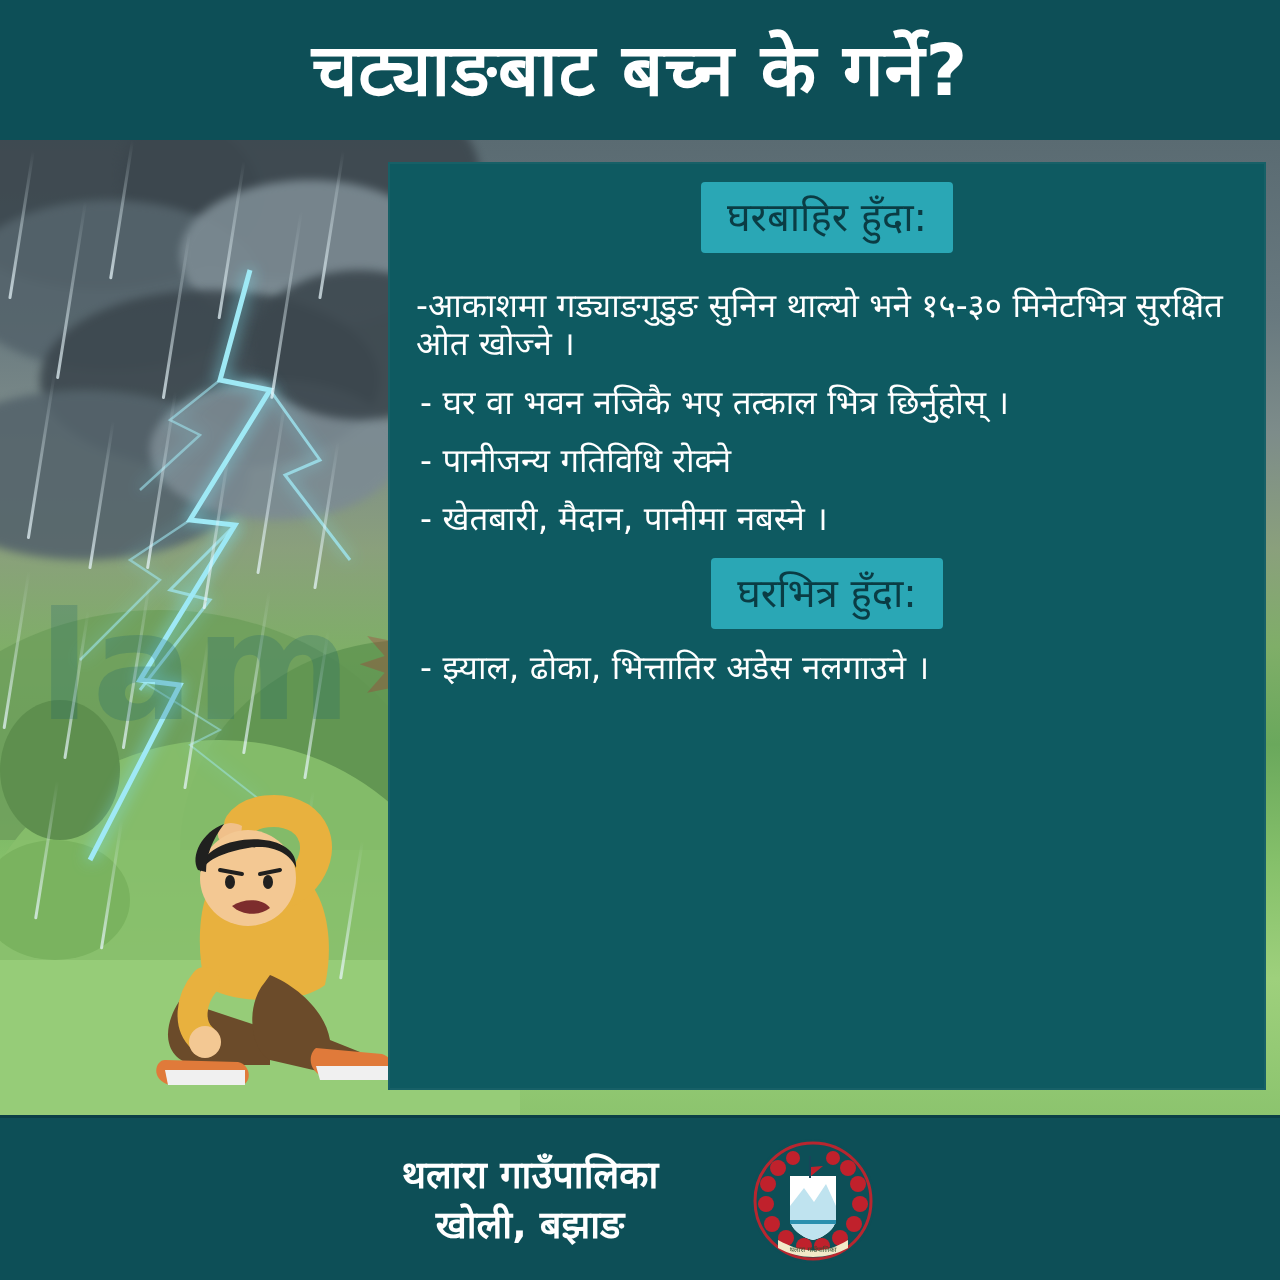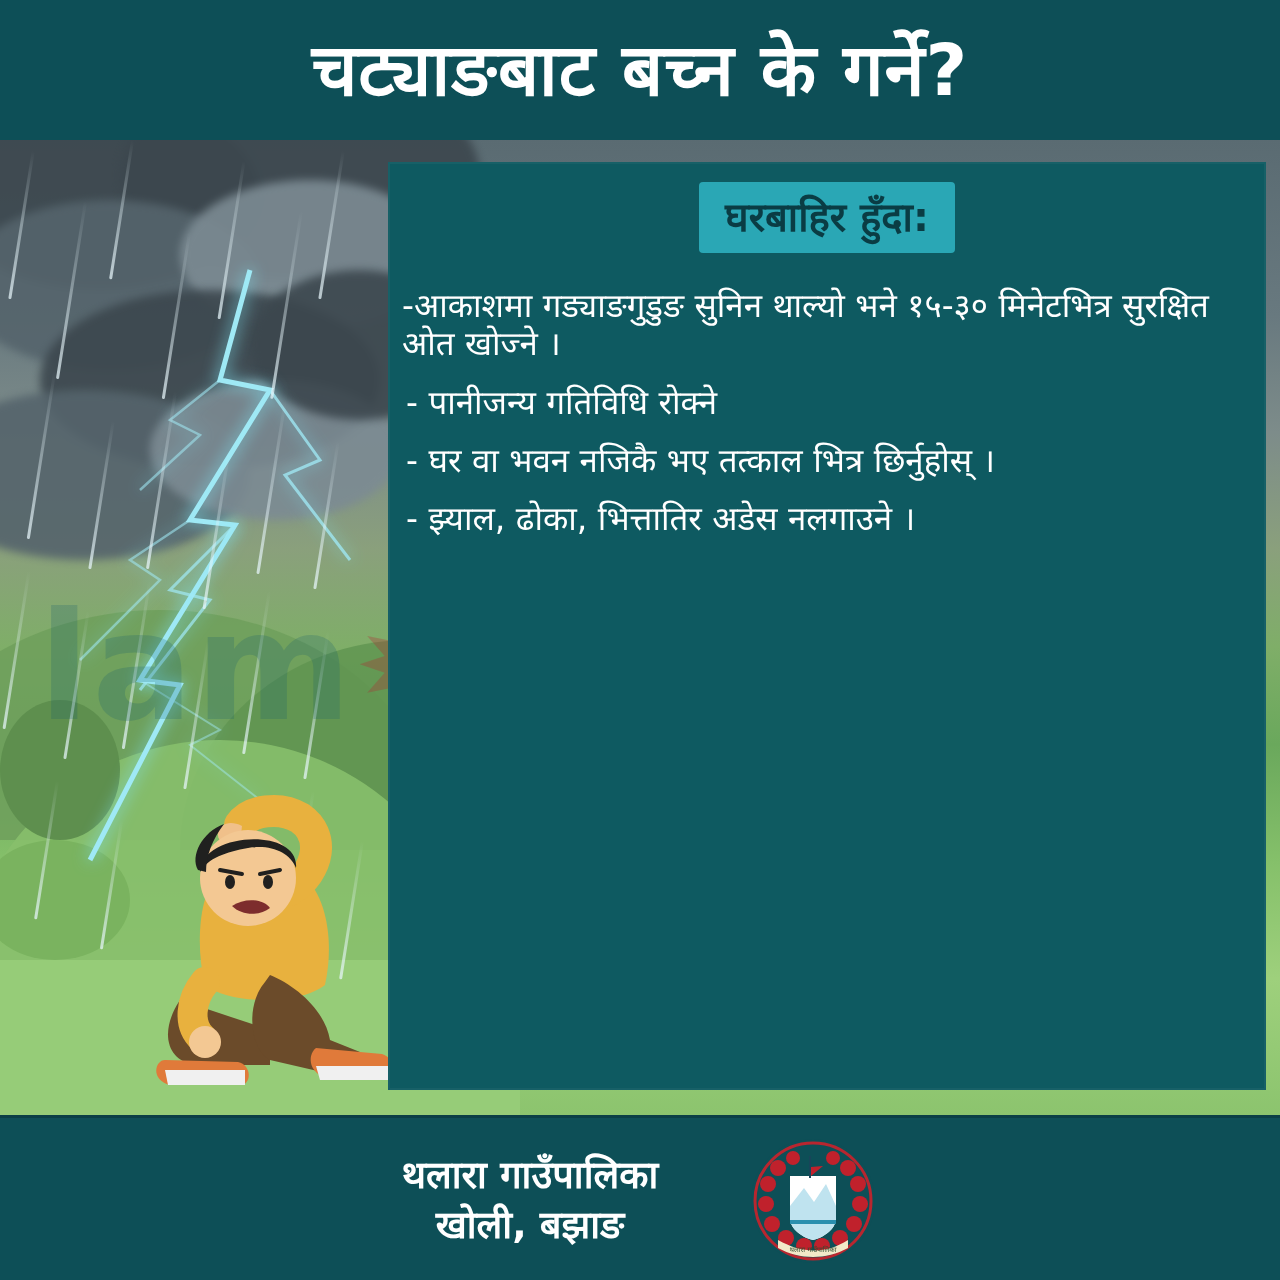--- a/index.html
+++ b/index.html
@@ -115,31 +115,31 @@
     height: 928px;
     background: #0e5a61;
     box-shadow: 0 0 0 2px rgba(255,255,255,0.04) inset;
   }
   .section-head {
     display: block;
     margin: 0 auto;
     background: #2aa7b5;
     color: #0a3c44;
     font-size: 40px;
-    font-weight: bold;
+    font-weight: normal;
     padding: 6px 26px 10px 26px;
     width: fit-content;
     border-radius: 4px;
     text-align: center;
   }
   .bullet {
     color: #ffffff;
     font-size: 33px;
     line-height: 1.16;
-    margin: 0 0 20px 0;
+    margin: 0 0 20px 14px;
     padding: 0 26px 0 18px;
     text-align: left;
   }
   .bullet.first { padding-left: 14px; }
   #list-outdoor { margin-top: 34px; }
   #list-indoor { margin-top: 20px; }
 
   
   #footer {
     position: absolute;
@@ -262,24 +262,26 @@
       <span>lam</span><span class="wm-star">✹</span><span>parpress</span>
     </div>
 
     <div id="panel">
 
       <div style="height:20px"></div>
       <div class="section-head">घरबाहिर हुँदा:</div>
 
       <div id="list-outdoor">
         <p class="bullet first">-आकाशमा गड्याङ‌गुडुङ सुनिन थाल्यो भने १५-३० मिनेटभित्र सुरक्षित ओत खोज्ने ।</p>
+        <p class="bullet">- घर वा भवन नजिकै भए तत्काल भित्र छिर्नुहोस् ।</p>
         <p class="bullet">- पानीजन्य गतिविधि रोक्ने</p>
-        <p class="bullet">- घर वा भवन नजिकै भए तत्काल भित्र छिर्नुहोस् ।</p>
+        <p class="bullet">- खेतबारी, मैदान, पानीमा नबस्ने ।</p>
       </div>
 
+      <div class="section-head">घरभित्र हुँदा:</div>
 
       <div id="list-indoor">
         <p class="bullet">- झ्याल, ढोका, भित्तातिर अडेस नलगाउने ।</p>
       </div>
     </div>
   </div>
 
   <div id="footer">
     <div id="footer-text">
       <div>थलारा गाउँपालिका</div>

